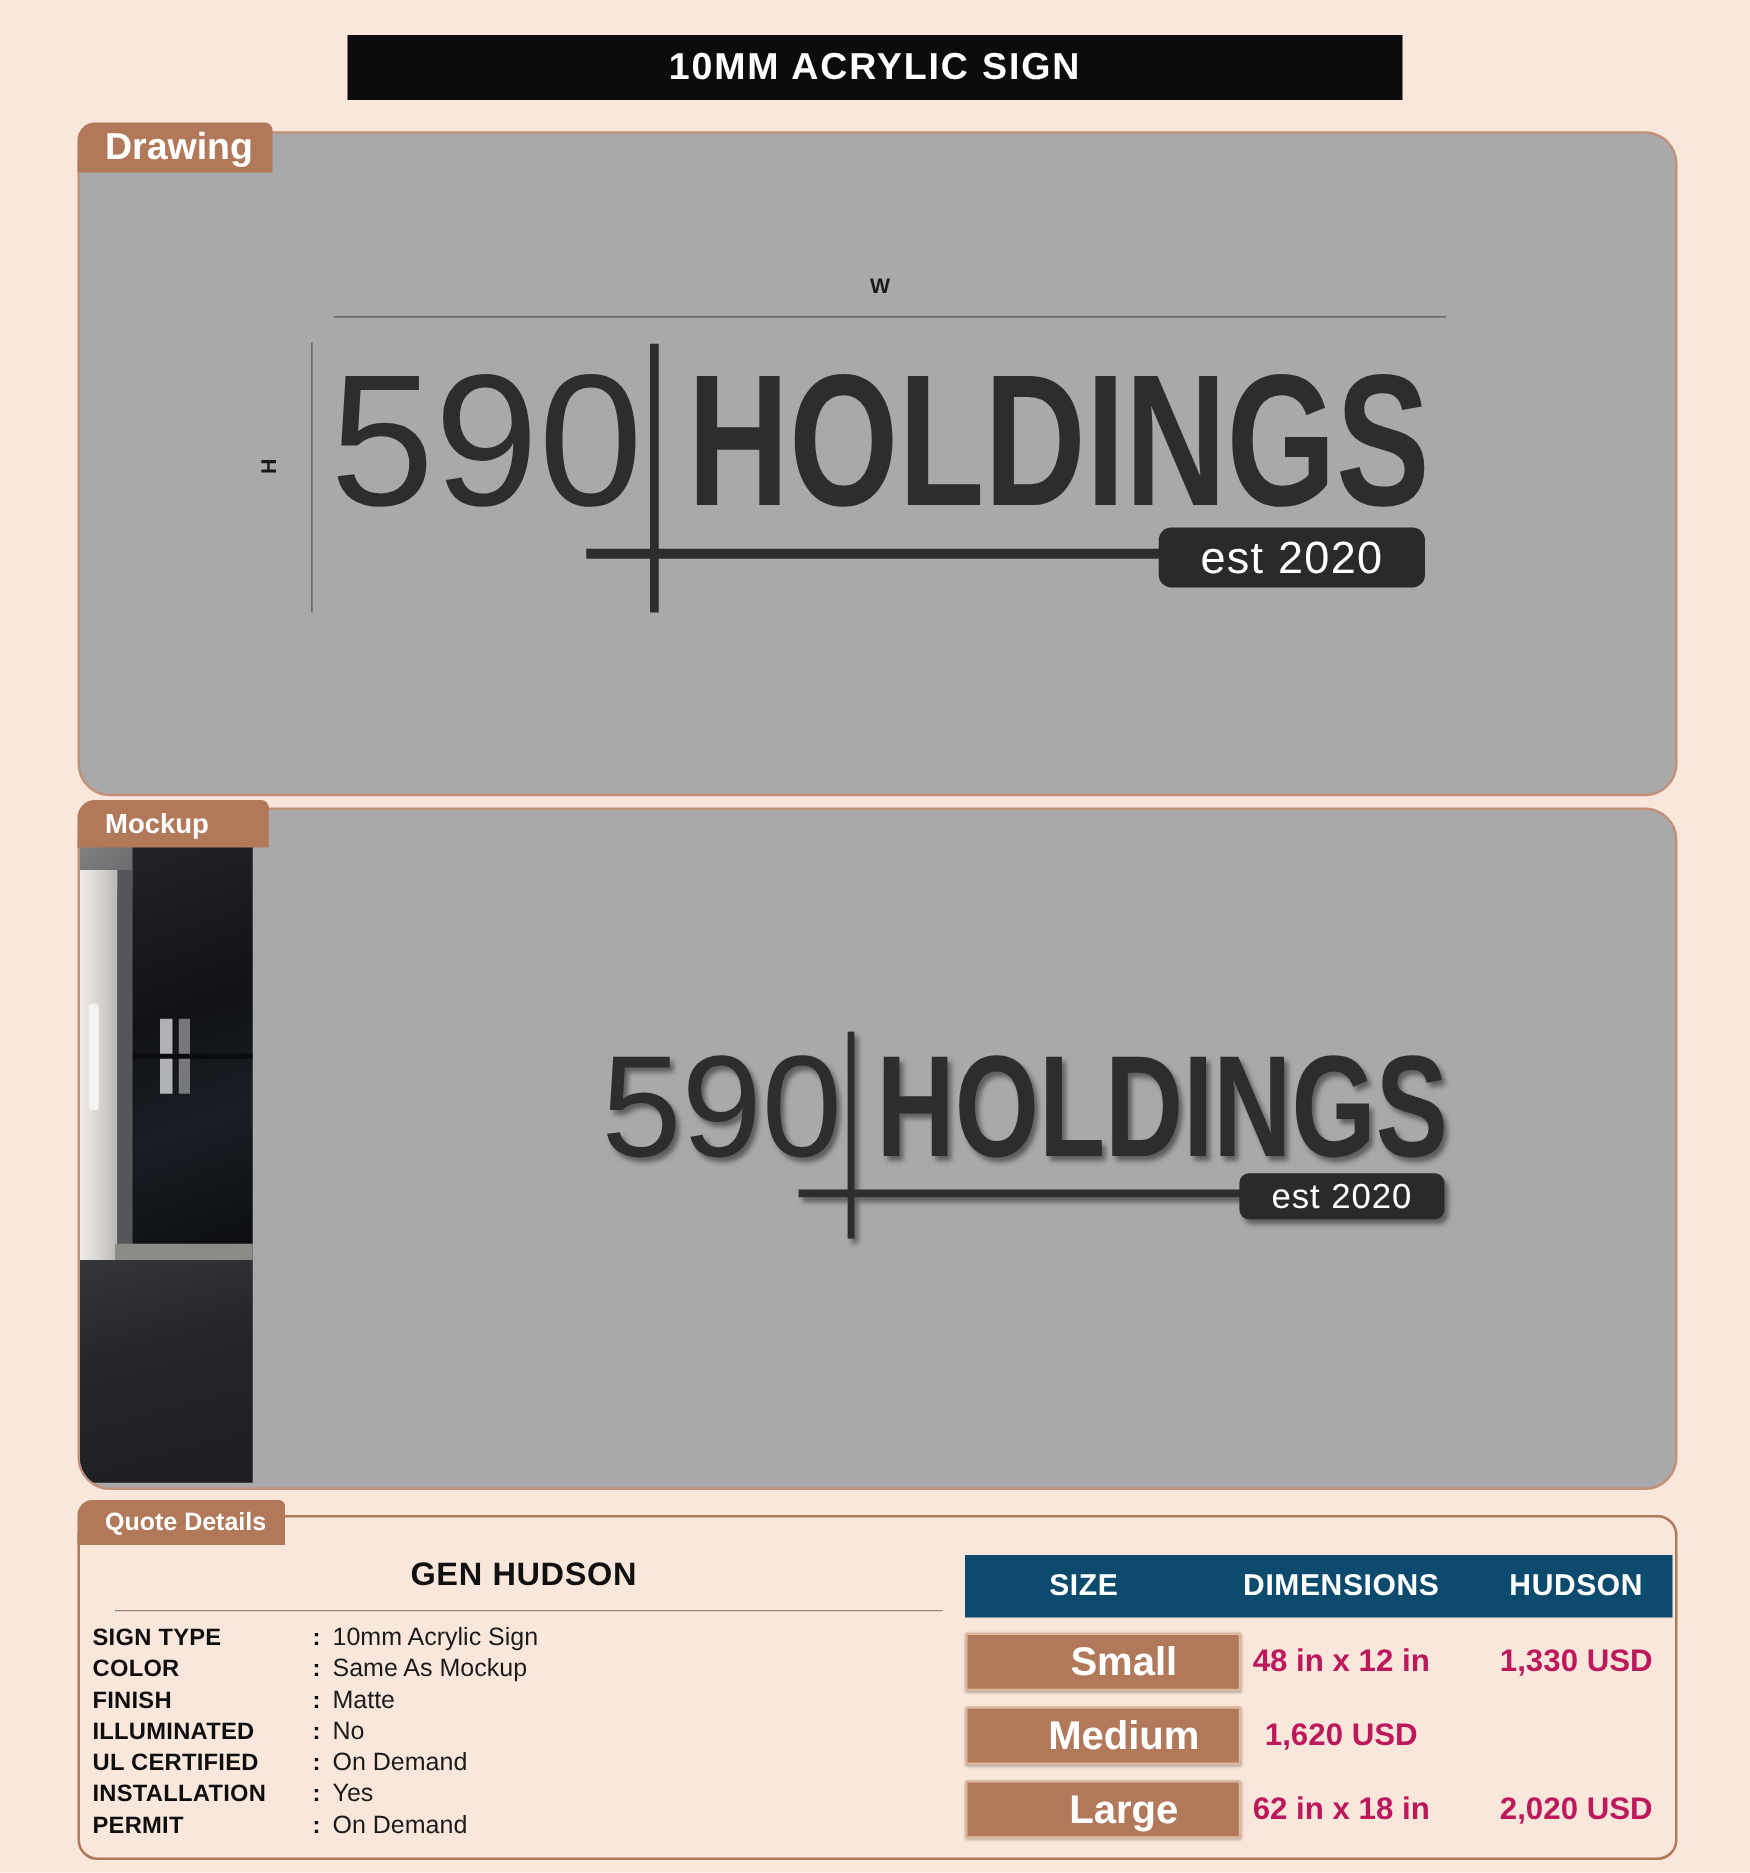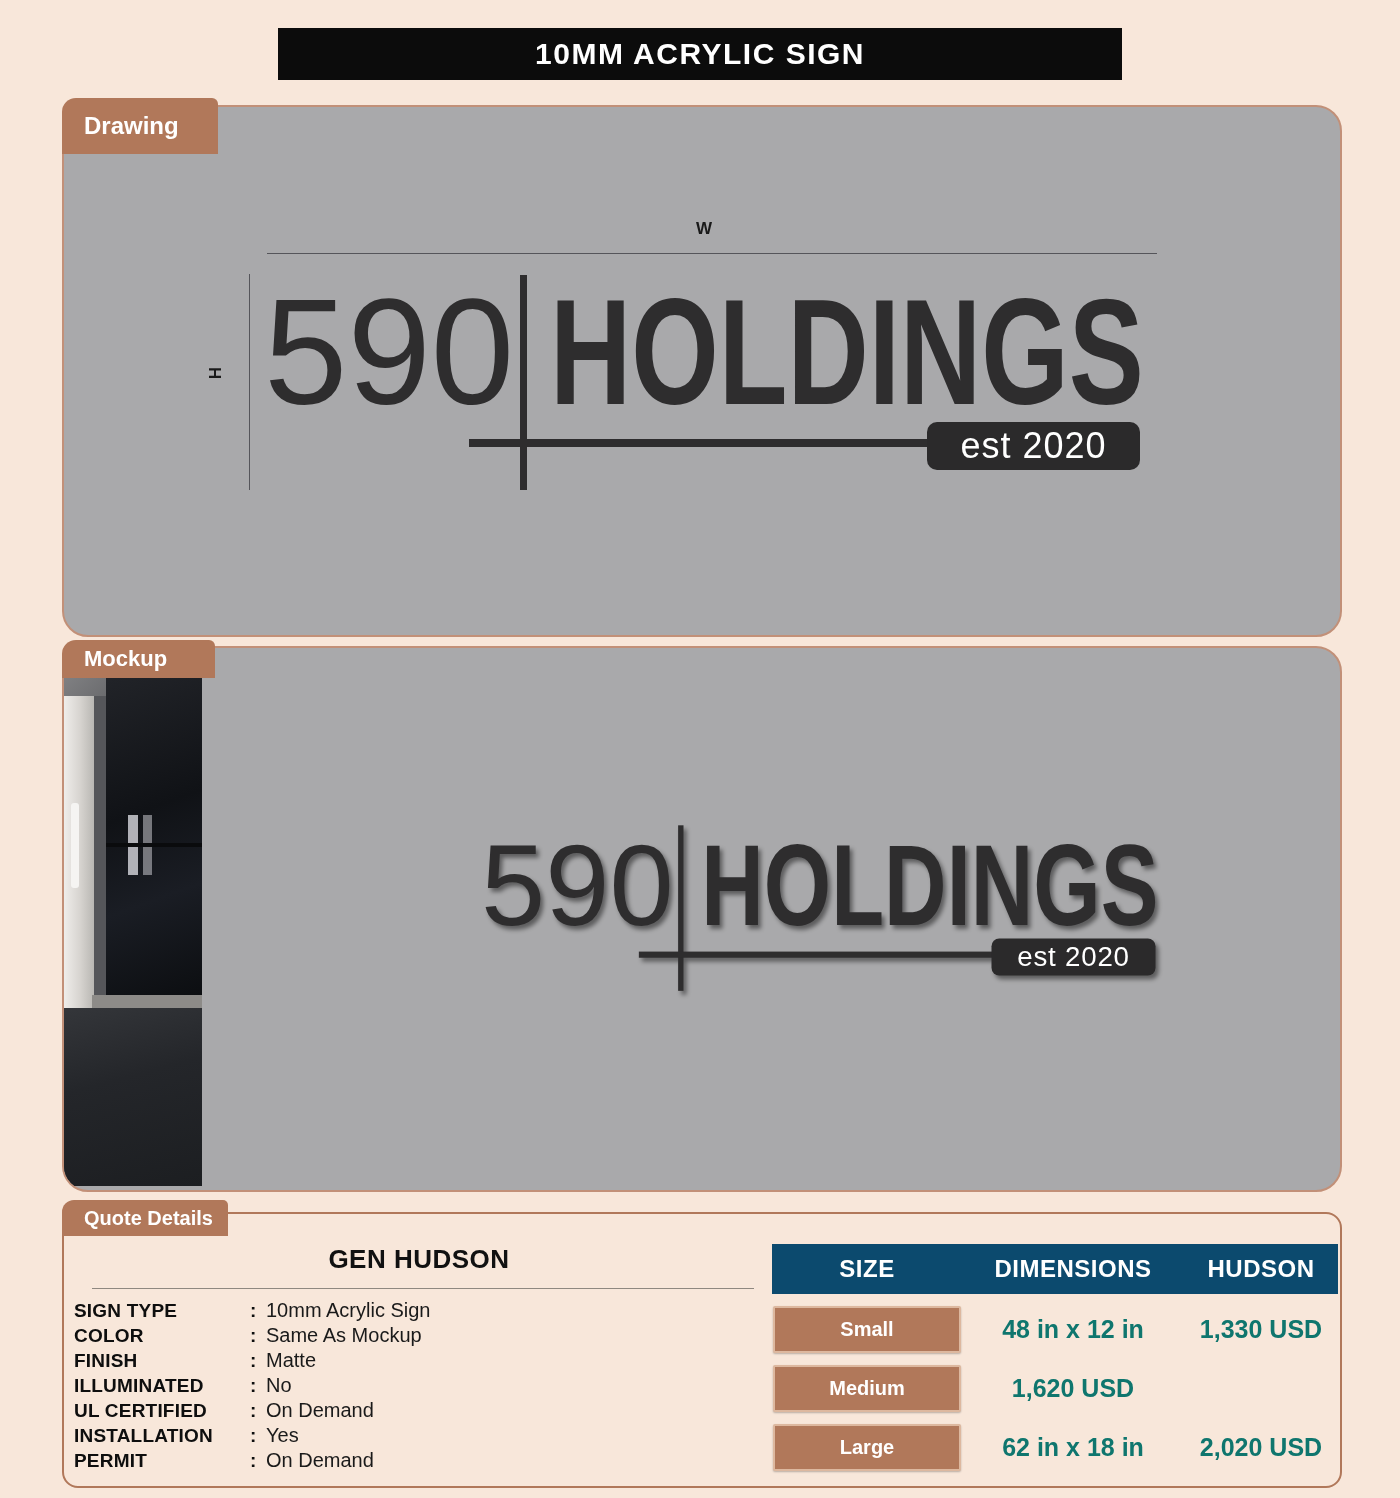--- a/index.html
+++ b/index.html
@@ -17,21 +17,21 @@
   
   .panel{
     position:absolute;background:#a9a9ab;border:2px solid #c29078;border-radius:26px;
   }
   .tab{
     position:absolute;background:#b1785a;color:#fff;font-weight:bold;
     display:flex;align-items:center;padding-left:22px;
     border-radius:14px 6px 0 0;z-index:5;
   }
   
-  .drawing-tab{left:62px;top:98px;width:134px;height:56px;font-size:24px;}
+  .drawing-tab{left:62px;top:98px;width:134px;height:40px;font-size:30px;}
   .drawing-panel{left:62px;top:105px;width:1276px;height:528px;}
   .w-label{position:absolute;left:600px;top:112px;width:80px;text-align:center;
     font-size:17px;font-weight:bold;color:#1a1a1a;}
   .w-line{position:absolute;left:203px;top:146px;width:890px;height:1px;background:#55555a;}
   .h-label{position:absolute;left:146px;top:256px;font-size:17px;font-weight:bold;color:#1a1a1a;
     transform:rotate(-90deg);}
   .h-line{position:absolute;left:185px;top:167px;width:1px;height:216px;background:#55555a;}
   
   .logo{position:absolute;width:880px;height:222px;}
   .logo .logo-num{
@@ -92,24 +92,24 @@
   .price-header{
     height:50px;background:#0c4a6e;display:grid;grid-template-columns:190px 222px 154px;
   }
   .price-header div{display:flex;align-items:center;justify-content:center;
     color:#fff;font-weight:bold;font-size:24px;letter-spacing:0.5px;}
   .price-row{display:grid;grid-template-columns:190px 222px 154px;height:47px;margin-top:12px;}
   .size-btn{
     width:184px;height:43px;margin:0 auto;background:#b1785a;
     border:2px solid #ddb89f;box-shadow:0 1px 2px rgba(0,0,0,0.25);
     display:flex;align-items:center;justify-content:center;
-    color:#fff;font-weight:bold;font-size:20px;border-radius:2px;cursor:pointer;
+    color:#fff;font-weight:bold;font-size:32px;border-radius:2px;cursor:pointer;padding-left:33px;
   }
   .dim-cell,.price-cell{display:flex;align-items:center;justify-content:center;
-    font-weight:bold;font-size:25px;color:#0f766e;}
+    font-weight:bold;font-size:25px;color:#be185d;}
 </style>
 </head>
 <body>
 
 <div id="canvas">
 
   <div class="title-bar">10MM ACRYLIC SIGN</div>
 
   <div class="tab drawing-tab">
     <span>Drawing</span>

